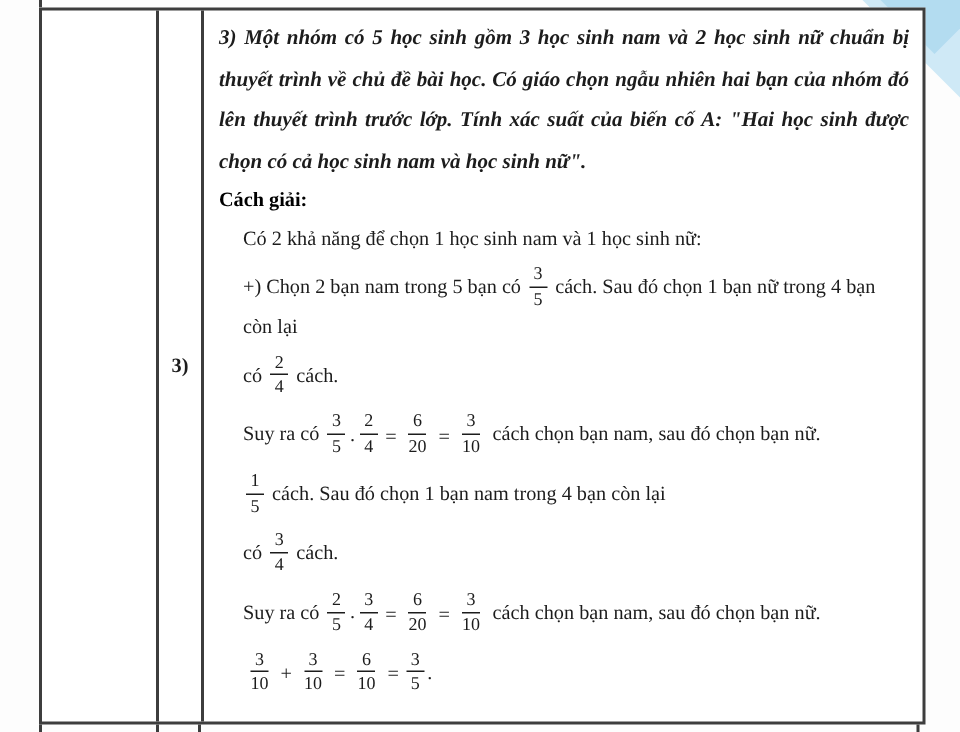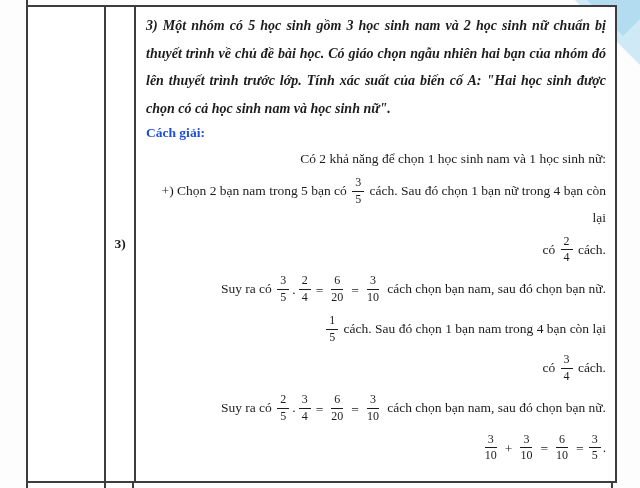--- a/index.html
+++ b/index.html
@@ -27,21 +27,21 @@
   .row-num{font-weight:bold;font-size:13.5px;}
   .cell-c{flex:1;padding:5px 9px 0 10px;overflow:hidden;}
 
   .problem{
     font-weight:bold;font-style:italic;font-size:14px;line-height:27.5px;
     text-align:justify;margin:0;
   }
   .heading{
     font-weight:bold;font-size:13.5px;margin:3px 0 0 0;
   }
-  .sol-line{font-size:13.5px;margin:9px 0;line-height:19px;text-align:right;}
+  .sol-line{font-size:13.5px;margin:9px 16px;line-height:19px;}
   .sol-line.first{margin-top:8px;}
   .sol-line .txt{white-space:pre-wrap;}
   .sol-line .op{padding:0 3px;display:inline-block;vertical-align:middle;}
   .sol-line .op.dot{padding:0 1px;vertical-align:baseline;}
   .frac{
     display:inline-flex;flex-direction:column;align-items:center;
     vertical-align:middle;font-size:12px;line-height:1.15;margin:0 2px;
     position:relative;top:-1px;
   }
   .frac .num{padding:0 3px 1px 3px;border-bottom:1px solid #1c1c1c;}
@@ -59,21 +59,21 @@
 <div class="stub stub-v" style="left:132px;top:481px;height:7px;"></div>
 <div class="stub stub-v" style="left:611px;top:481px;height:7px;"></div>
 
 <div class="trow">
   <div class="cell-a"></div>
   <div class="cell-b">
     <span class="row-num">3)</span>
   </div>
   <div class="cell-c">
     <p class="problem">3) Một nhóm có 5 học sinh gồm 3 học sinh nam và 2 học sinh nữ chuẩn bị thuyết trình về chủ đề bài học. Có giáo chọn ngẫu nhiên hai bạn của nhóm đó lên thuyết trình trước lớp. Tính xác suất của biến cố A: "Hai học sinh được chọn có cả học sinh nam và học sinh nữ".</p>
-    <p class="heading" style="color: #1d4ed8;">Cách giải:</p>
+    <p class="heading" style="color: #000000;">Cách giải:</p>
     <div class="sol-line first"><span class="txt">Có 2 khả năng để chọn 1 học sinh nam và 1 học sinh nữ:</span></div>
     <div class="sol-line"><span class="txt">+) Chọn 2 bạn nam trong 5 bạn có </span><span class="frac">
           <span class="num">3</span>
           <span class="den">5</span>
         </span><span class="txt"> cách. Sau đó chọn 1 bạn nữ trong 4 bạn còn lại</span></div>
     <div class="sol-line"><span class="txt">có </span><span class="frac">
           <span class="num">2</span>
           <span class="den">4</span>
         </span><span class="txt"> cách.</span></div>
     <div class="sol-line"><span class="txt">Suy ra có </span><span class="frac">

